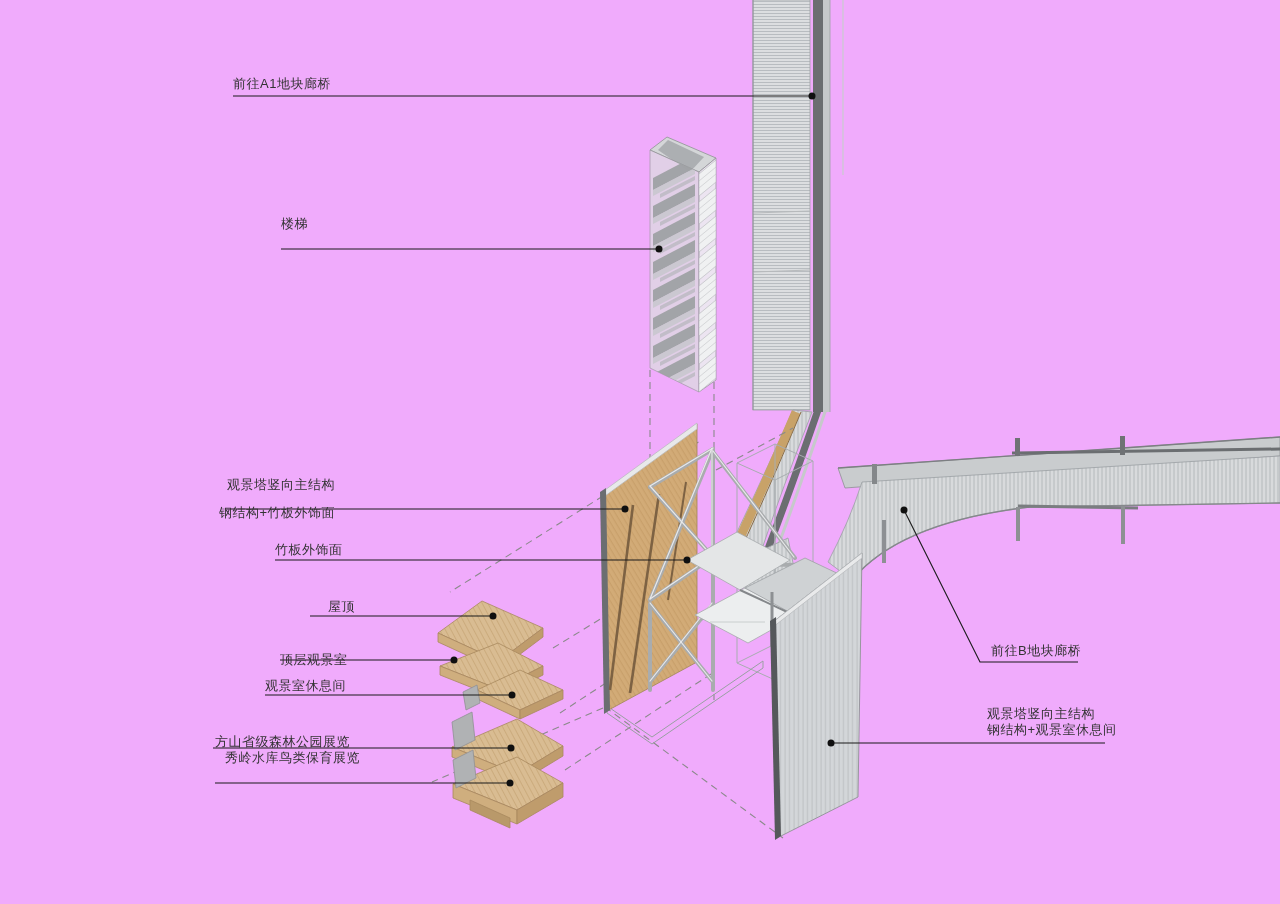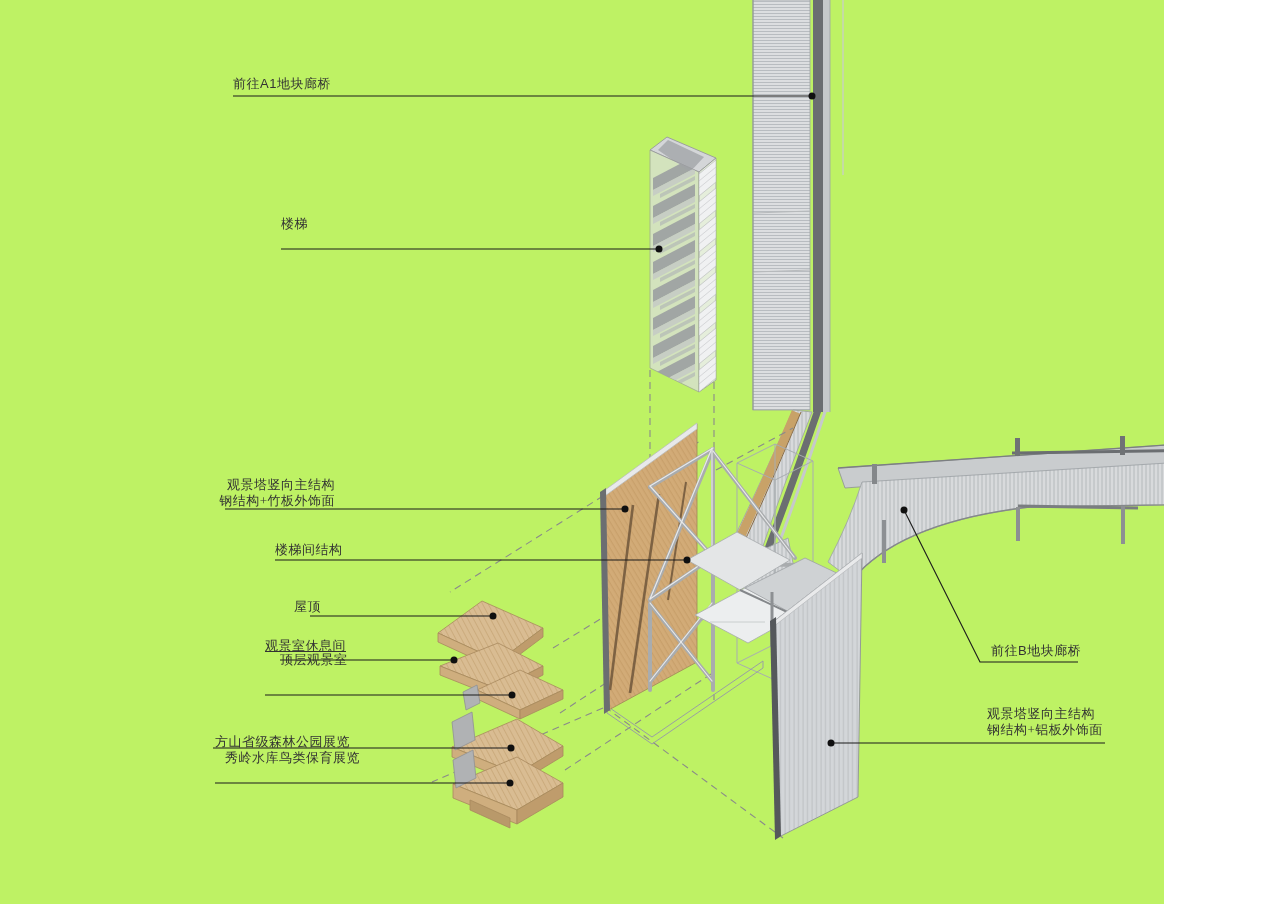--- a/index.html
+++ b/index.html
@@ -1,21 +1,21 @@
 <!DOCTYPE html>
 <html><head>
 <meta charset="utf-8">
 <style>
   html,body{margin:0;padding:0;background:#ffffff;}
-  .stage{position:relative;width:1164px;height:904px;background:#bef264;overflow:hidden;
+  .stage{position:relative;width:1280px;height:904px;background:#f0abfc;overflow:hidden;
          font-family:"Liberation Sans","DejaVu Sans",sans-serif;}
   .stage svg{position:absolute;left:0;top:0;}
   .lbl{position:absolute;color:#333333;font-size:13px;line-height:15.5px;white-space:nowrap;
        letter-spacing:0.5px;}
-  .lbl.two{letter-spacing:0.5px;font-family:Liberation Serif, serif;}
+  .lbl.two{letter-spacing:0.5px;}
   .r{text-align:right;}
 </style>
 </head>
 <body>
 
 <div class="stage">
 
 <svg width="1280" height="904" viewBox="0 0 1280 904">
   <defs>
     <pattern id="pHatchH" width="4" height="3" patternUnits="userSpaceOnUse">
@@ -261,35 +261,35 @@
     <circle cx="831" cy="743" r="3.5"></circle>
   </g>
 </svg>
 
 <div class="lbl" style="left:233px;top:76px;">前往A1地块廊桥</div>
 
 <div class="lbl" style="left:281px;top:216px;">楼梯</div>
 
 <div class="lbl two r" style="left:218px;top:477px;width:117px;">
   <span style="display:block;">观景塔竖向主结构</span>
-  <span style="display:block;">钢结构+竹板外饰面</span>
+  <span style="display:block;margin-top:12px;">钢结构+竹板外饰面</span>
 </div>
 
-<div class="lbl" style="left:275px;top:542px;">楼梯间结构</div>
-
-<div class="lbl" style="left:294px;top:599px;">屋顶</div>
+<div class="lbl" style="left:275px;top:542px;">竹板外饰面</div>
+
+<div class="lbl" style="left:328px;top:599px;">屋顶</div>
 
 <div class="lbl" style="left:280px;top:642px;margin-top:10px;">顶层观景室</div>
 
-<div class="lbl" style="left:265px;top:638px;text-decoration:underline;">观景室休息间</div>
+<div class="lbl" style="left:265px;top:678px;">观景室休息间</div>
 
 <div class="lbl" style="left:213px;top:750px;margin-left:12px;">秀岭水库鸟类保育展览</div>
 
 <div class="lbl" style="left:215px;top:734px;">方山省级森林公园展览</div>
 
 <div class="lbl" style="left:991px;top:643px;">前往B地块廊桥</div>
 
 <div class="lbl two" style="left:987px;top:706px;">
   <span style="display:block;">观景塔竖向主结构</span>
-  <span style="display:block;">钢结构+铝板外饰面</span>
+  <span style="display:block;">钢结构+观景室休息间</span>
 </div>
 
 </div>
 
 </body></html>

